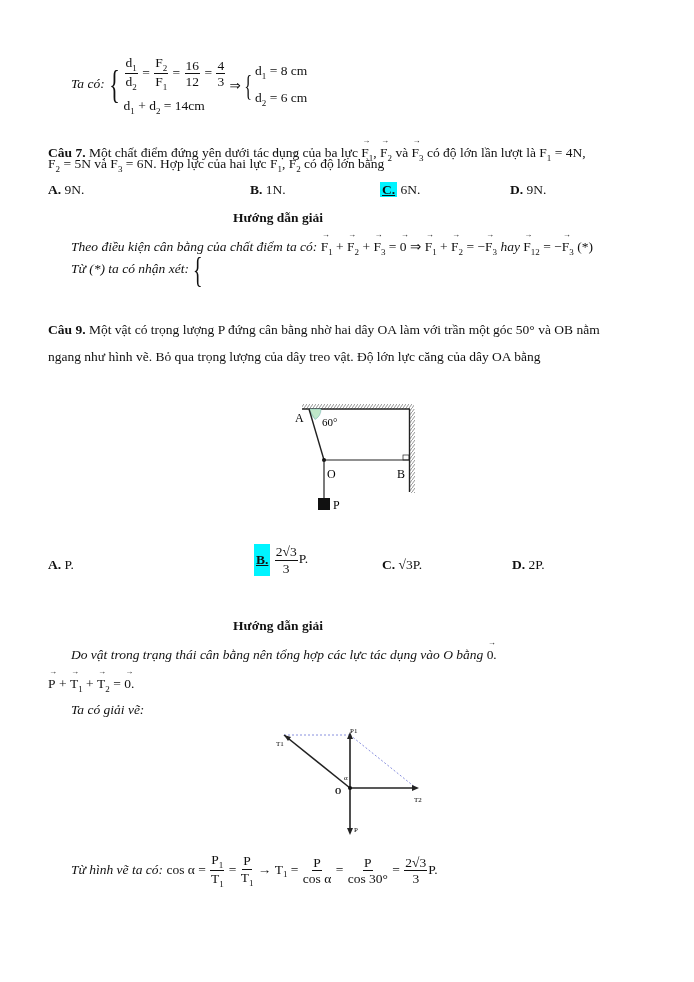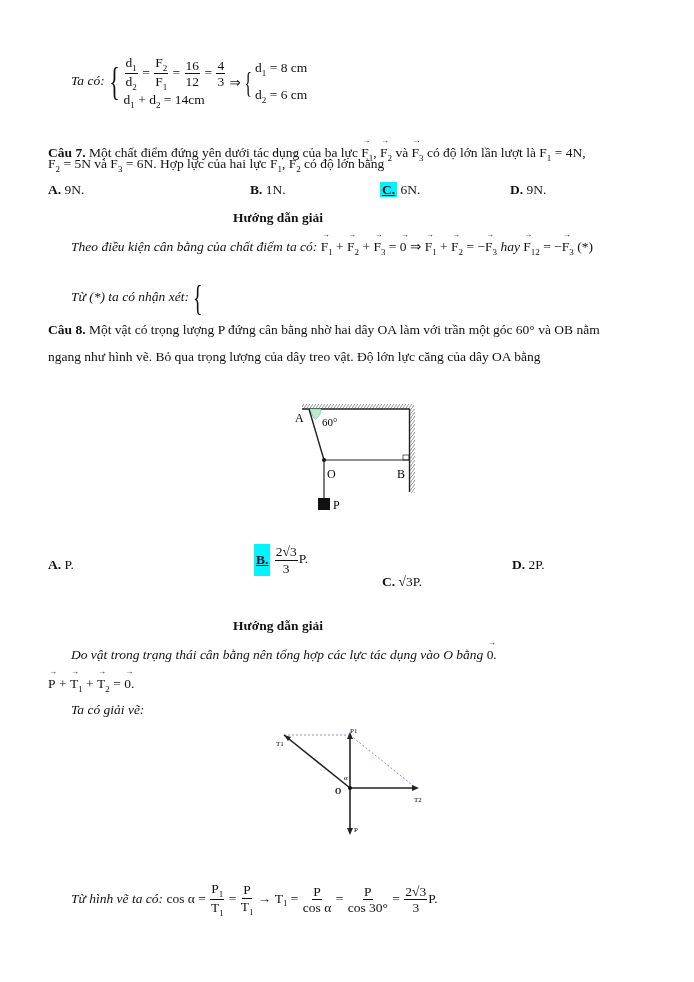--- a/index.html
+++ b/index.html
@@ -8,21 +8,21 @@
   .abs { position:absolute; white-space:nowrap; }
   .it { font-style:italic;margin-left:23px; }
   .b { font-weight:bold; }
   .c { text-align:center; left:0; width:556px; }
   .vec { position:relative; display:inline-block; }
   .vec::before { content:"\2192"; position:absolute; top:-9px; left:1px; font-size:8px; font-style:normal; }
   sub { font-size:9px; }
   .frac { display:inline-flex; flex-direction:column; align-items:center; vertical-align:middle; margin:0 1px; line-height:1.15; }
   .frac .num { border-bottom:1px solid #111; padding:0 1px; }
   .brace { display:inline-block; vertical-align:middle; font-size:40px; line-height:1; font-weight:200; transform:scaleX(0.55); margin:0 -4px 0 -3px; }
-  .sys { display:inline-flex; flex-direction:column; vertical-align:middle; }
+  .sys { display:inline-flex; flex-direction:column; vertical-align:middle; gap:6px; }
   .hl { background:#00f4ff; text-decoration:underline; padding:0 2px; font-weight:bold; }
   .hl-tall { background:#00f4ff; display:inline-block; padding:8px 2px; font-weight:bold; text-decoration:underline; vertical-align:middle; }
   .opt { position:absolute; }
 </style>
 </head>
 <body>
 
 <div class="abs" style="left:48px; top:55px;">
   <span class="it">Ta có:</span>
   <span class="brace">{</span>
@@ -77,28 +77,28 @@
 </div>
 
 <div class="abs c b" style="top:210px;">Hướng dẫn giải</div>
 
 <div class="abs it" style="left:48px; top:238px;">
   Theo điều kiện cân bằng của chất điểm ta có:
   <span style="font-style:normal;"><span class="vec">F</span><sub>1</sub> + <span class="vec">F</span><sub>2</sub> + <span class="vec">F</span><sub>3</sub> = <span class="vec">0</span> ⇒ <span class="vec">F</span><sub>1</sub> + <span class="vec">F</span><sub>2</sub> = −<span class="vec">F</span><sub>3</sub></span>
   hay <span style="font-style:normal;"><span class="vec">F</span><sub>12</sub> = −<span class="vec">F</span><sub>3</sub> (*)</span>
 </div>
 
-<div class="abs" style="left:48px; top:280px;">
+<div class="abs" style="left:48px; top:252px;">
   <span class="it">Từ (*) ta có nhận xét:</span>
   <span class="brace" style="font-size:36px;">{</span>
 </div>
 
 <div class="abs" style="left:48px; top:322px;">
-  <span class="b">Câu 8.</span>
-  <span>Một vật có trọng lượng P đứng cân bằng nhờ hai dây OA làm với trần một góc 60° và OB nằm</span>
+  <span class="b">Câu 9.</span>
+  <span>Một vật có trọng lượng P đứng cân bằng nhờ hai dây OA làm với trần một góc 50° và OB nằm</span>
 </div>
 <div class="abs" style="left:48px; top:349px;">ngang như hình vẽ. Bỏ qua trọng lượng của dây treo vật. Độ lớn lực căng của dây OA bằng</div>
 
 <svg class="abs" style="left:280px; top:400px;" width="150" height="120" viewBox="0 0 150 120">
   <defs>
     <pattern id="hatch" width="3" height="4" patternUnits="userSpaceOnUse">
       <line x1="0" y1="4" x2="3" y2="0" stroke="#777" stroke-width="0.8"></line>
     </pattern>
   </defs>
   <rect x="22" y="4" width="112" height="5" fill="url(#hatch)"></rect>
@@ -123,21 +123,21 @@
 <div class="opt" style="left:48px; top:557px;">
   <span class="b">A.</span> <span>P.</span>
 </div>
 <div class="opt" style="left:254px; top:544px;">
   <span class="hl-tall">B.</span>
   <span class="frac">
       <span class="num">2√3</span>
       <span>3</span>
     </span>P.
 </div>
-<div class="opt" style="left:382px; top:557px;margin-top:17px;">
+<div class="opt" style="left:382px; top:557px;">
   <span class="b">C.</span> <span>√3P.</span>
 </div>
 <div class="opt" style="left:512px; top:557px;">
   <span class="b">D.</span> <span>2P.</span>
 </div>
 
 <div class="abs c b" style="top:618px;">Hướng dẫn giải</div>
 
 <div class="abs it" style="left:48px; top:647px;text-align:center;">
   Do vật trong trạng thái cân bằng nên tổng hợp các lực tác dụng vào O bằng <span style="font-style:normal;" class="vec">0</span>.
@@ -160,21 +160,21 @@
   <polygon points="82,113 79,106 85,106" fill="#222"></polygon>
   <circle cx="82" cy="66" r="2" fill="#111"></circle>
   <text x="8" y="24" font-family="Liberation Serif, serif" font-size="7">T1</text>
   <text x="82" y="11" font-family="Liberation Serif, serif" font-size="7">P1</text>
   <text x="76" y="58" font-family="Liberation Serif, serif" font-size="7">α</text>
   <text x="67" y="72" font-family="Liberation Serif, serif" font-size="8" font-weight="bold">O</text>
   <text x="146" y="80" font-family="Liberation Serif, serif" font-size="7">T2</text>
   <text x="86" y="110" font-family="Liberation Serif, serif" font-size="7">P</text>
 </svg>
 
-<div class="abs" style="left:48px; top:881px;">
+<div class="abs" style="left:48px; top:852px;">
   <span class="it">Từ hình vẽ ta có:</span>
   cos α =
   <span class="frac">
       <span class="num">P<sub>1</sub></span>
       <span>T<sub>1</sub></span>
     </span> =
   <span class="frac">
       <span class="num">P</span>
       <span>T<sub>1</sub></span>
     </span> → T<sub>1</sub> =

